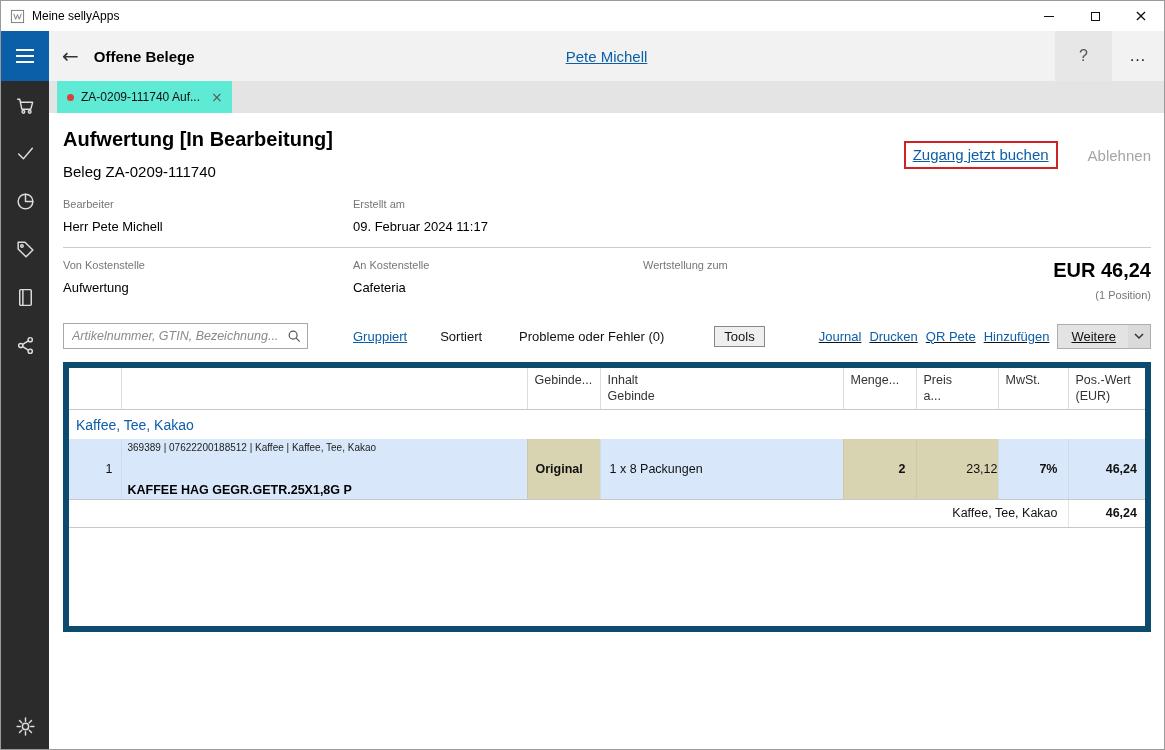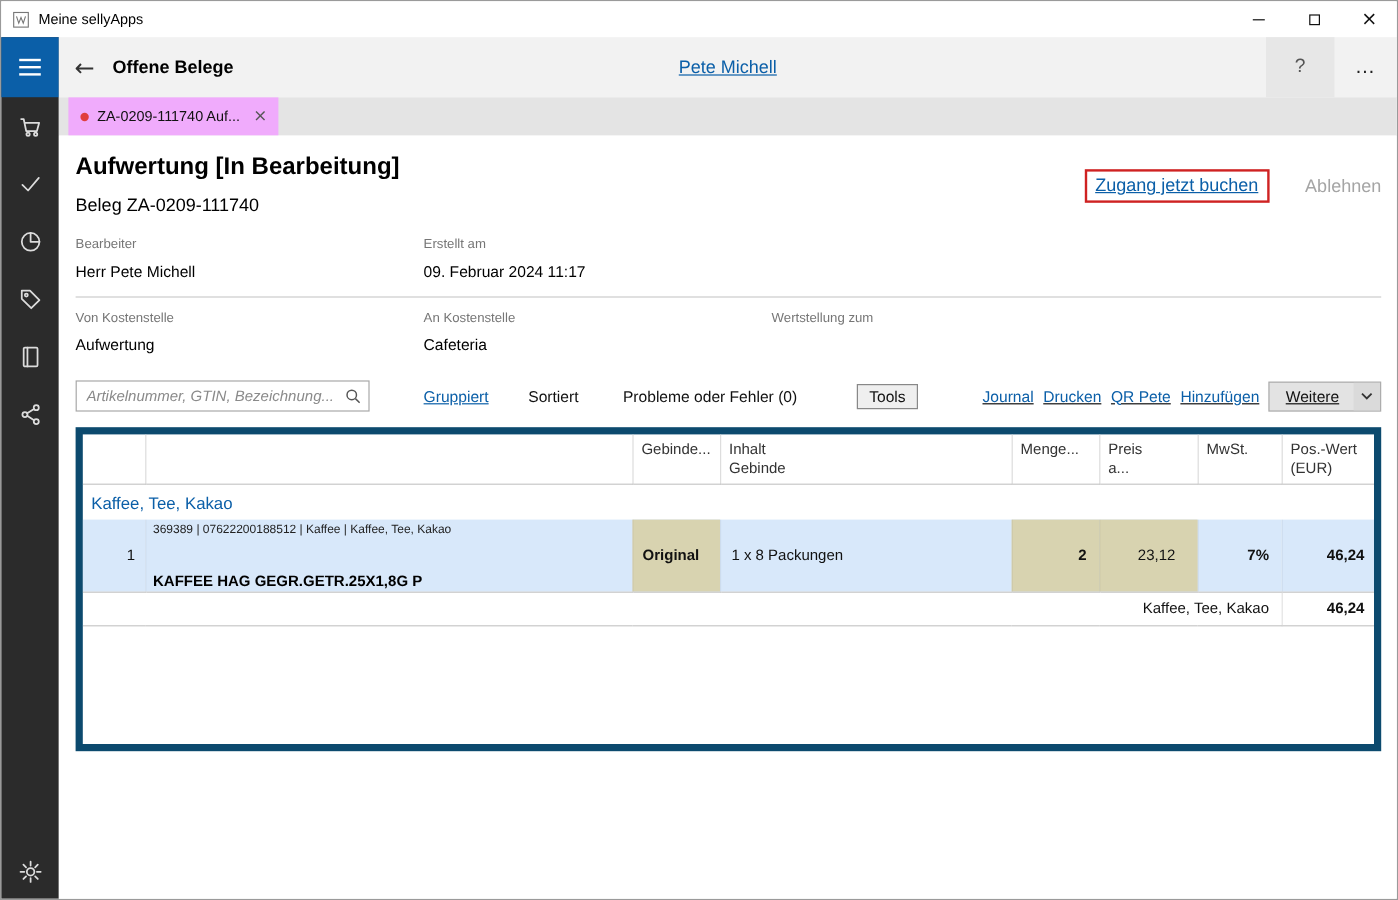--- a/index.html
+++ b/index.html
@@ -36,21 +36,21 @@
   
   .app-header { height:50px; background:var(--header-bg,#f2f2f2); display:flex; align-items:center; position:relative; flex-shrink:0; }
   .back-btn { border:none; background:transparent; font-size:20px; color:#333; margin-left:13px; line-height:1; font-family:"DejaVu Sans",sans-serif; }
   .page-title { font-size:15px; font-weight:bold; color:#000; margin-left:15px; }
   .header-user { position:absolute; left:50%; transform:translateX(-50%); color:var(--accent,#0b5fa8); font-size:15px; }
   .help-btn { margin-left:auto; width:57px; height:50px; border:none; background:#e7e7e7; font-size:16px; color:#555; }
   .more-btn { width:52px; height:50px; border:none; background:transparent; font-size:17px; color:#222; letter-spacing:1px; }
 
   
   .tabstrip { height:32px; background:var(--tabstrip-bg,#e4e4e4); display:flex; align-items:stretch; padding-left:8px; flex-shrink:0; }
-  .tab { background:#f0abfc; display:flex; align-items:center; padding:0 10px; gap:7px; max-width:175px; }
+  .tab { background:#5eead4; display:flex; align-items:center; padding:0 10px; gap:7px; max-width:175px; }
   .tab-dot { width:7px; height:7px; border-radius:50%; background:var(--tab-dot,#e03e3e); flex-shrink:0; }
   .tab-label { font-size:12px; color:#111; white-space:nowrap; }
   .tab-close { border:none; background:transparent; font-size:14px; color:#555; line-height:1; padding:0 0 0 4px; font-family:"DejaVu Sans",sans-serif; }
 
   
   .content { flex:1; background:#fff; position:relative; padding:0 13px 0 14px; overflow:hidden; }
 
   .doc-title { font-size:20px; font-weight:bold; color:#000; margin-top:15px; }
   .doc-subtitle { font-size:15px; color:#000; margin-top:12px; }
 
@@ -100,21 +100,21 @@
   tr.item-row { background:var(--row-highlight,#d8e8fa); }
   tr.item-row td { height:37px; vertical-align:middle; font-size:12.5px; border-right:1px solid rgba(0,0,0,0.05); border-bottom:1px solid #c8c8c8; }
   tr.item-row td:last-child { border-right:none; }
   td.c-num { text-align:right; padding-right:8px; }
   td.c-desc { padding:2px 6px; }
   .item-meta { font-size:10px; color:#222; line-height:1.4; white-space:nowrap; }
   .item-name { font-size:12.5px; font-weight:bold; color:#000; white-space:nowrap;margin-top:28px; }
   td.c-gebinde { background:var(--cell-khaki,#d8d3b0); font-weight:bold; padding:0 8px; }
   td.c-inhalt { padding:0 9px; }
   td.c-menge { background:var(--cell-khaki,#d8d3b0); text-align:right; padding-right:10px; font-weight:600; }
-  td.c-preis { background:var(--cell-khaki,#d8d3b0); text-align:right; padding-right:18px; }
+  td.c-preis { background:var(--cell-khaki,#d8d3b0); text-align:right; padding-right:0; }
   td.c-mwst { text-align:right; padding-right:10px; font-weight:600; }
   td.c-wert { text-align:right; padding-right:8px; font-weight:bold; }
   tr.summary-row td { height:28px; font-size:12.5px; border-bottom:1px solid #c8c8c8; vertical-align:middle; }
   td.s-label { text-align:right; padding-right:10px; border-right:1px solid #e3e3e3; }
   td.s-value { text-align:right; padding-right:8px; font-weight:bold; }
 </style>
 </head>
 <body>
 
 <div class="window">
@@ -240,20 +240,24 @@
             <div class="field">
               <div class="field-label">Von Kostenstelle</div>
               <div class="field-value">Aufwertung</div>
             </div>
             <div class="field">
               <div class="field-label">An Kostenstelle</div>
               <div class="field-value">Cafeteria</div>
             </div>
             <div class="field">
               <div class="field-label">Wertstellung zum</div>
+            </div>
+            <div class="total-box">
+              <div class="total-amount">EUR 46,24</div>
+              <div class="total-positions">(1 Position)</div>
             </div>
           </div>
         </div>
 
         <div class="toolbar">
           <span class="search-wrap">
             <input class="search-input" type="text" placeholder="Artikelnummer, GTIN, Bezeichnung..." style="">
             <span class="search-icon">
               <svg width="14" height="14" viewBox="0 0 16 16">
                   <circle cx="7" cy="7" r="4.5"></circle>

